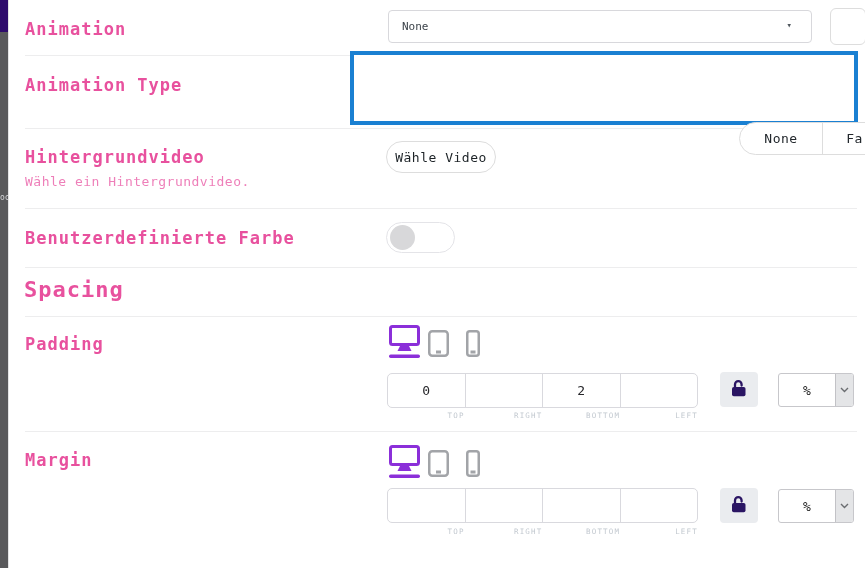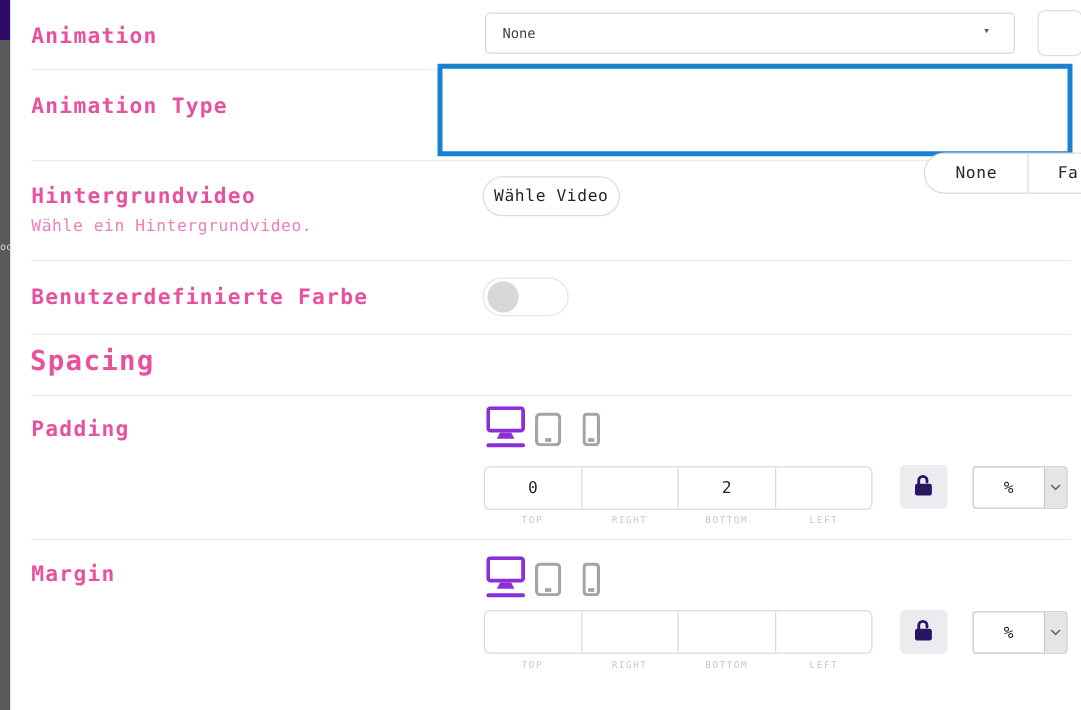--- a/index.html
+++ b/index.html
@@ -64,21 +64,21 @@
   
   .dim-group{position:absolute;left:387px;width:311px;height:35px;border:1px solid #d9d9de;
        border-radius:5px;background:#fff;display:flex;box-sizing:border-box;overflow:hidden;}
   #margin-inputs{top:373px}#padding-inputs{top:488px}
   .dim-cell{flex:1;border-left:1px solid #d9d9de;box-sizing:border-box;}
   .dim-cell:first-child{border-left:none;}
   .dim-cell input{width:100%;height:100%;border:none;outline:none;text-align:center;
        font-family:"DejaVu Sans Mono",monospace;font-size:13px;color:#26262a;background:transparent;padding:0;box-sizing:border-box;}
   .dim-labels{position:absolute;left:387px;width:311px;display:flex;}
   #margin-labels{top:411px}#padding-labels{top:527px}
-  .dim-label{flex:1;text-align:center;font-size:7.5px;letter-spacing:1.2px;color:#c3c9d0;}
+  .dim-label{flex:1;text-align:right;font-size:7.5px;letter-spacing:1.2px;color:#c3c9d0;}
 
   
   .lock-btn{position:absolute;left:720px;width:38px;height:35px;background:#EAECEF;
        border-radius:4px;display:flex;align-items:center;justify-content:center;cursor:pointer;}
   #margin-lock{top:372px}#padding-lock{top:488px}
 
   
   .unit-select{position:absolute;left:778px;width:76px;height:34px;border:1px solid #c7c7cb;
        border-radius:3px;background:#fff;box-sizing:border-box;}
   #margin-unit{top:373px}#padding-unit{top:489px}

